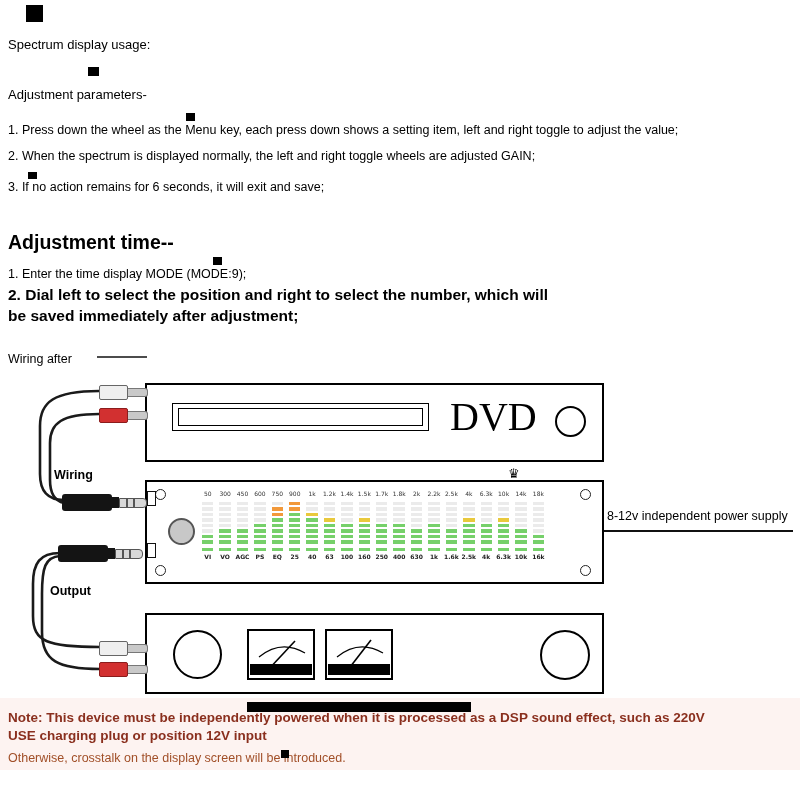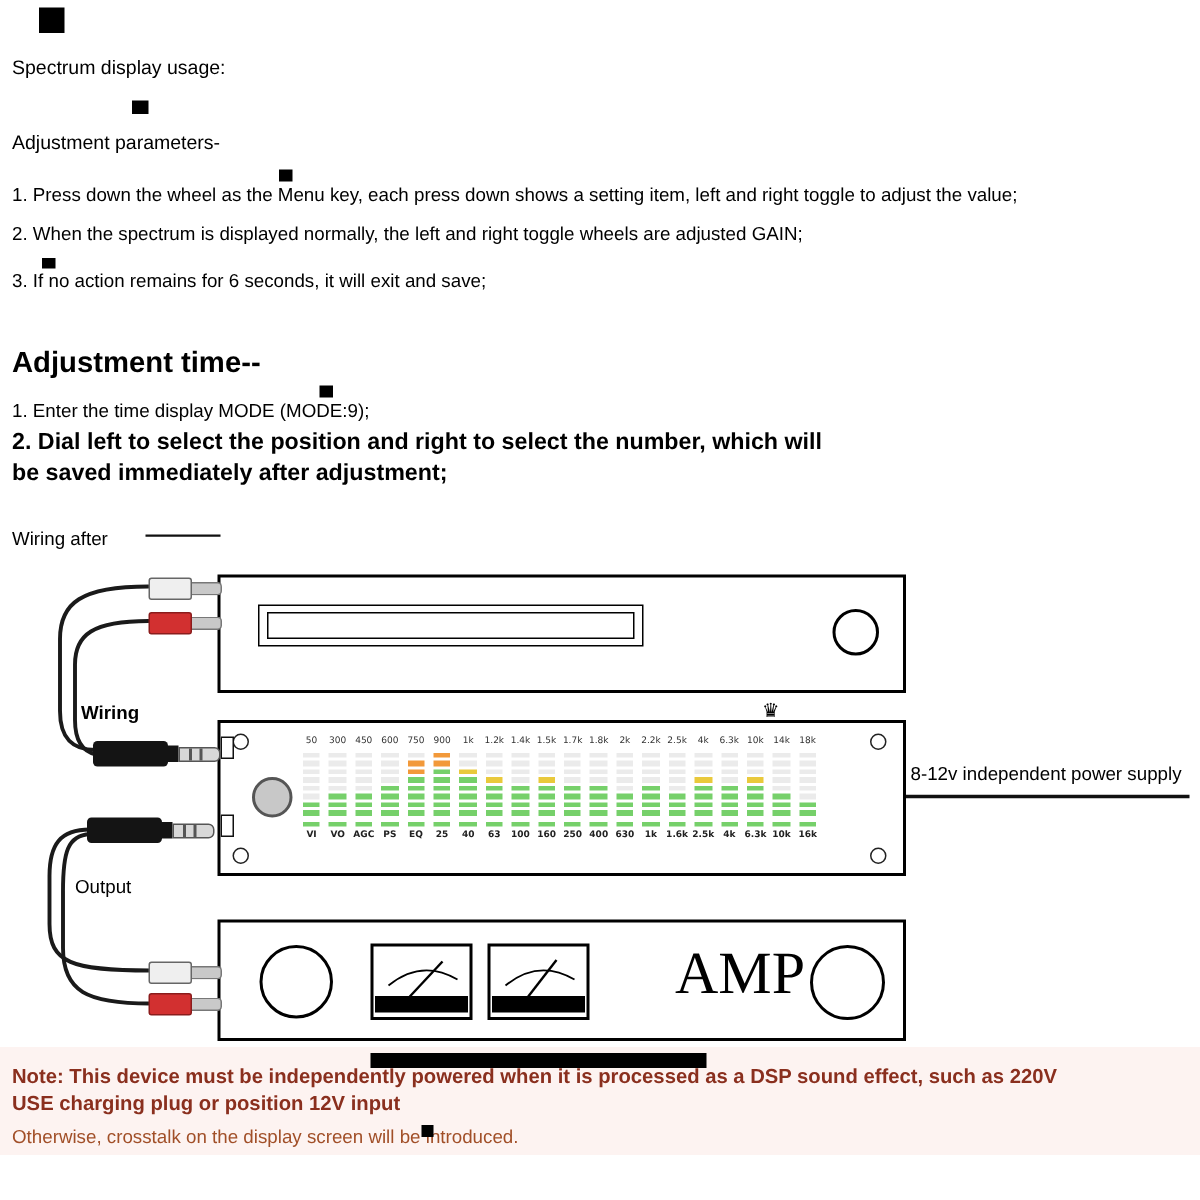--- a/index.html
+++ b/index.html
@@ -75,35 +75,36 @@
 <div class="txt t125" style="left:8px;top:149px">2. When the spectrum is displayed normally, the left and right toggle wheels are adjusted GAIN;</div>
 <div class="txt t125" style="left:8px;top:180px">3. If no action remains for 6 seconds, it will exit and save;</div>
 
 <div class="txt h1" style="left:8px;top:230px">Adjustment time--</div>
 <div class="txt t125" style="left:8px;top:267px">1. Enter the time display MODE (MODE:9);</div>
 <div class="txt b15" style="left:8px;top:285px">2. Dial left to select the position and right to select the number, which will</div>
 <div class="txt b15" style="left:8px;top:306px">be saved immediately after adjustment;</div>
 
 <div class="txt t125" style="left:8px;top:352px">Wiring after</div>
 <div class="txt t125" style="left:54px;top:468px;font-weight:bold">Wiring</div>
-<div class="txt t125" style="left:50px;top:584px;font-weight:normal">Output</div>
+<div class="txt t125" style="left:50px;top:584px;font-weight:bold">Output</div>
 <div class="txt t125" style="left:607px;top:509px">8-12v independent power supply</div>
 
 <svg class="wires" width="800" height="800">
   <path d="M99,391 C54,391 40,402 40,426 L40,474 C40,492 48,500 64,500" fill="none" stroke="#1a1a1a" stroke-width="2.6" stroke-linecap="round"></path>
   <path d="M99,414 C62,414 50,423 50,443 L50,480 C50,494 55,501 64,503" fill="none" stroke="#1a1a1a" stroke-width="2.6" stroke-linecap="round"></path>
   <path d="M60,553 C40,553 33,563 33,584 L33,616 C33,642 48,647 100,647" fill="none" stroke="#1a1a1a" stroke-width="2.6" stroke-linecap="round"></path>
   <path d="M60,556 C45,557 42,568 42,594 L42,632 C42,661 58,669 100,669" fill="none" stroke="#1a1a1a" stroke-width="2.6" stroke-linecap="round"></path>
   <line x1="97" y1="357" x2="147" y2="357" stroke="#111" stroke-width="1.5"></line>
   <line x1="600" y1="531" x2="793" y2="531" stroke="#111" stroke-width="2.2"></line>
 </svg>
 
 <div class="device" style="left:145px;top:383px;width:455px;height:75px">
   <div class="inner-abs" style="left:25px;top:18px;width:255px;height:26px;border:1.5px solid #000"></div>
   <div class="inner-abs" style="left:31px;top:23px;width:243px;height:16px;border:1px solid #000"></div>
+  <div class="serif-label" style="left:303px;top:8px">DVD</div>
   <div class="circle" style="left:408px;top:21px;width:27px;height:27px"></div>
 </div>
 
 <div class="rca" style="left:99px;top:385px">
   <div class="rca-body"></div>
     <div class="rca-tip"></div>
 </div>
 <div class="rca" style="left:99px;top:408px">
   <div class="rca-body red"></div>
     <div class="rca-tip"></div>
@@ -408,21 +409,20 @@
       <rect x="1" y="33" width="62" height="11" fill="#000"></rect>
     </svg>
   </div>
   <div class="vu" style="left:178px;top:14px">
     <svg viewBox="0 0 64 47">
       <path d="M10 26 Q32 8 56 22" fill="none" stroke="#000" stroke-width="1.2"></path>
       <line x1="20" y1="40" x2="44" y2="9" stroke="#000" stroke-width="1.6"></line>
       <rect x="1" y="33" width="62" height="11" fill="#000"></rect>
     </svg>
   </div>
-  <div class="serif-label" style="left:303px;top:10px">AMP</div>
   <div class="circle" style="left:393px;top:15px;width:46px;height:46px;border-width:2.5px"></div>
 </div>
 
 <div class="rca" style="left:99px;top:641px">
   <div class="rca-body"></div>
     <div class="rca-tip"></div>
 </div>
 <div class="rca" style="left:99px;top:662px">
   <div class="rca-body red"></div>
     <div class="rca-tip"></div>

